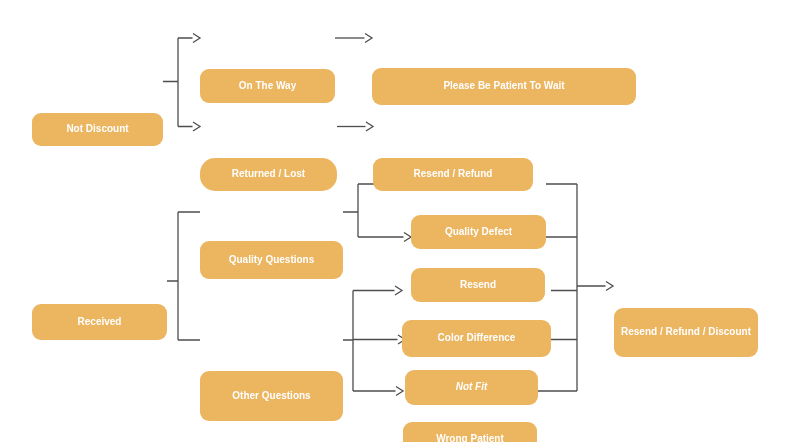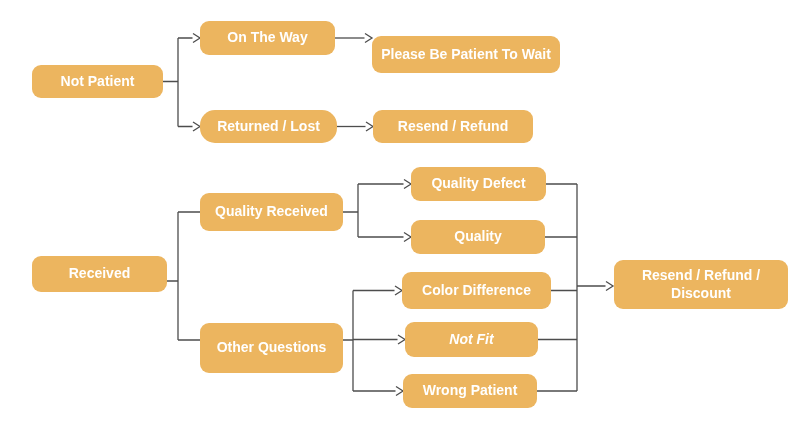--- a/index.html
+++ b/index.html
@@ -19,40 +19,41 @@
   .node {
     position: absolute;
     background: #ECB55F;
     color: #ffffff;
     border-radius: 9px;
     display: flex;
     align-items: center;
     justify-content: center;
     text-align: center;
     font-weight: 700;
-    font-size: 14px;
+    font-size: 10px;
     line-height: 1.25;
     padding: 16px 6px;
     box-sizing: border-box;
+    margin-top: 48px;
   }
   
   .n-not-received            { left: 32px;  top: 65px;  width: 131px; height: 33px; }
   .n-on-the-way              { left: 200px; top: 21px;  width: 135px; height: 34px; }
-  .n-please-be-patient       { left: 372px; top: 36px;  width: 188px; height: 37px; }
+  .n-please-be-patient       { left: 372px; top: 20px;  width: 264px; height: 37px; }
   .n-returned-lost           { left: 200px; top: 110px; width: 137px; height: 33px; border-radius: 15px; }
   .n-resend-refund           { left: 373px; top: 110px; width: 160px; height: 33px; }
   .n-received                { left: 32px;  top: 256px; width: 135px; height: 36px; }
   .n-quality-problems        { left: 200px; top: 193px; width: 143px; height: 38px; }
   .n-quality-defect          { left: 411px; top: 167px; width: 135px; height: 34px; }
   .n-damage                  { left: 411px; top: 220px; width: 134px; height: 34px; }
   .n-other-questions         { left: 200px; top: 323px; width: 143px; height: 50px; }
   .n-color-difference        { left: 402px; top: 272px; width: 149px; height: 37px; }
   .n-not-fit                 { left: 405px; top: 322px; width: 133px; height: 35px; font-style: italic; }
   .n-wrong-delivery          { left: 403px; top: 374px; width: 134px; height: 34px; }
-  .n-resend-refund-discount  { left: 614px; top: 260px; width: 174px; height: 49px; }
+  .n-resend-refund-discount  { left: 614px; top: 260px; width: 144px; height: 49px; }
 </style>
 </head>
 <body>
 
 <div class="canvas">
 
   <svg class="connectors" viewBox="0 0 800 442" xmlns="http://www.w3.org/2000/svg" fill="none" stroke="#4D4D4D" stroke-width="1.3">
 
     <g>
       <path d="M163 81.5 H178 M178 38 V126.5 M178 38 H192.5 M178 126.5 H192.5"></path>
@@ -86,28 +87,28 @@
       <polyline points="398,335 405,339.5 398,344"></polyline>
       <polyline points="396,386.5 403,391 396,395.5"></polyline>
     </g>
 
     <g>
       <path d="M546 184 H577 M545 237 H577 M551 290.5 H577 M538 339.5 H577 M537 391 H577 M577 184 V391 M577 286 H605.5"></path>
       <polyline points="606,281.5 613,286 606,290.5"></polyline>
     </g>
   </svg>
 
-  <div class="node n-not-received">Not Patient</div>
+  <div class="node n-not-received">Not Discount</div>
   <div class="node n-on-the-way">On The Way</div>
   <div class="node n-please-be-patient">Please Be Patient To Wait</div>
   <div class="node n-returned-lost">Returned / Lost</div>
   <div class="node n-resend-refund">Resend / Refund</div>
   <div class="node n-received">Received</div>
-  <div class="node n-quality-problems">Quality Received</div>
+  <div class="node n-quality-problems">Quality Questions</div>
   <div class="node n-quality-defect">Quality Defect</div>
-  <div class="node n-damage">Quality</div>
+  <div class="node n-damage">Resend</div>
   <div class="node n-other-questions">Other Questions</div>
   <div class="node n-color-difference">Color Difference</div>
   <div class="node n-not-fit">Not Fit</div>
   <div class="node n-wrong-delivery">Wrong Patient</div>
   <div class="node n-resend-refund-discount">Resend / Refund / Discount</div>
 
 </div>
 
 </body></html>

